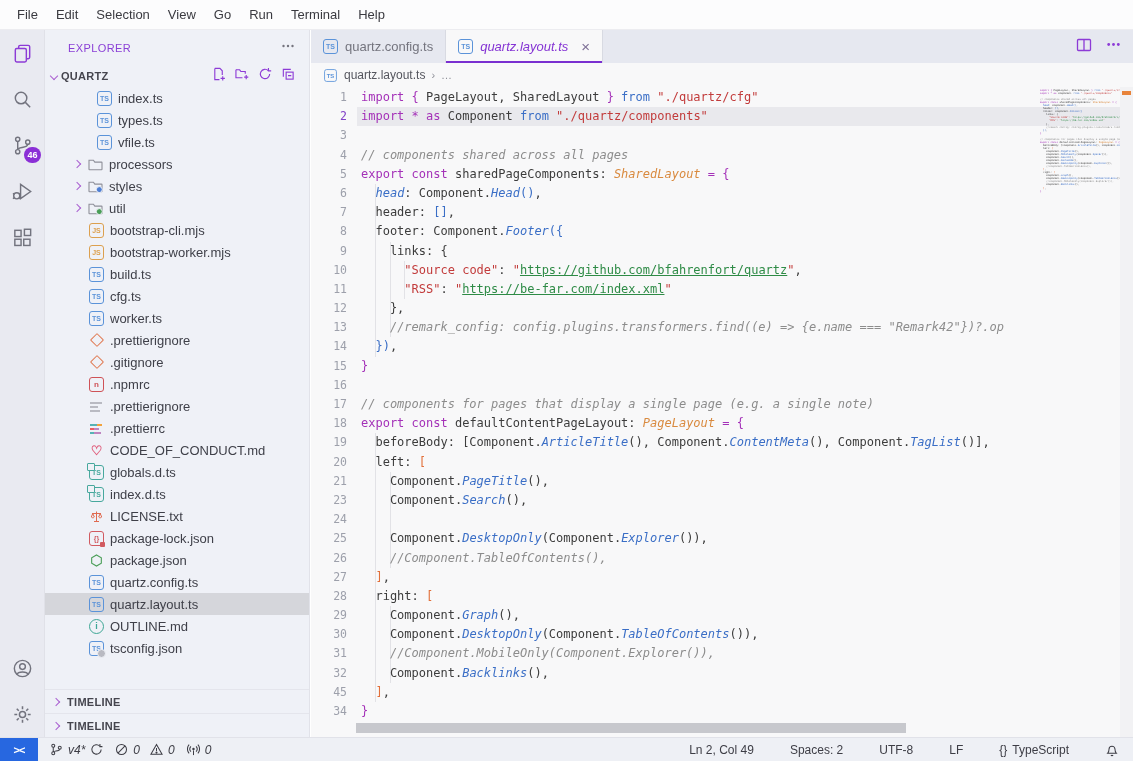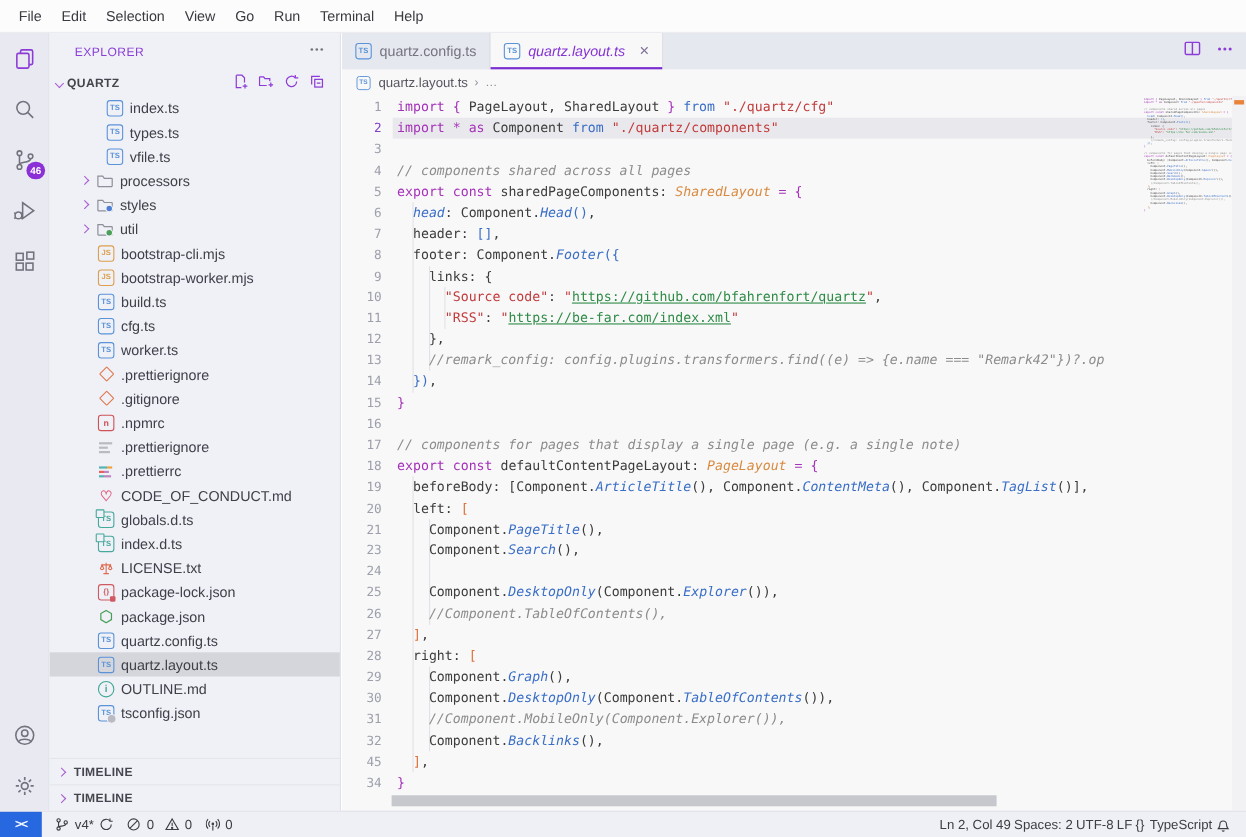--- a/index.html
+++ b/index.html
@@ -107,23 +107,23 @@
   .minimap .mml { height:3.05px; line-height:3.05px; white-space:pre; }
   .overview { position:absolute; top:0; right:0; width:13px; bottom:0; background:#f2f2f4; }
   .ov-marker { position:absolute; top:4px; left:2px; right:2px; height:4px; }
   .hscroll { position:absolute; top:636px; left:45px; width:550px; height:10px; background:#c7c8cd; }
 
   
   .status-bar { position:absolute; left:0; right:0; bottom:0; height:24px; background:#eef0f5;
     border-top:1px solid #e1e2e9; display:flex; align-items:center; font-size:12px; color:#3d3d45; }
   .remote { width:38px; height:24px; background:#2767e0; color:#fff; display:flex; align-items:center;
     justify-content:center; font-weight:bold; font-size:11px; letter-spacing:-1px; flex:none; }
-  .sb-group { display:flex; align-items:center; gap:5px; margin-left:12px; }
+  .sb-group { display:flex; align-items:center; gap:5px; margin-left:12px;font-style:italic; }
   .sb-group svg { flex:none; }
-  .sb-right { margin-left:auto; display:flex; align-items:center; gap:3px; padding-right:14px; }
+  .sb-right { margin-left:auto; display:flex; align-items:center; gap:36px; padding-right:14px; }
   .sb-cell { display:flex; align-items:center; gap:5px; cursor:pointer; }
 </style>
 </head>
 <body>
 
 <div class="menu-bar">
   <div id="menu-items" style="display:flex;">
       <span class="menu-item">File</span>
       <span class="menu-item">Edit</span>
       <span class="menu-item">Selection</span>

